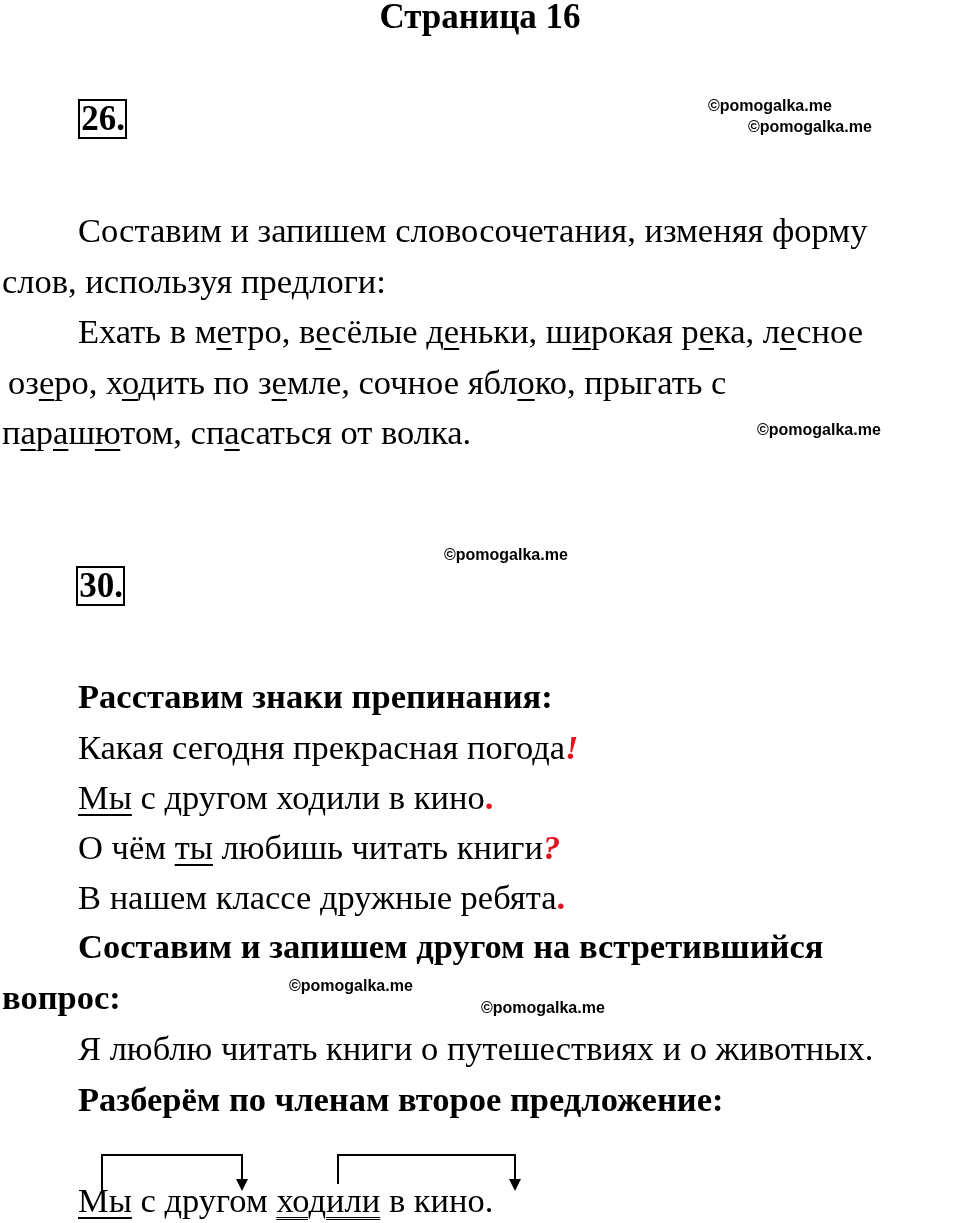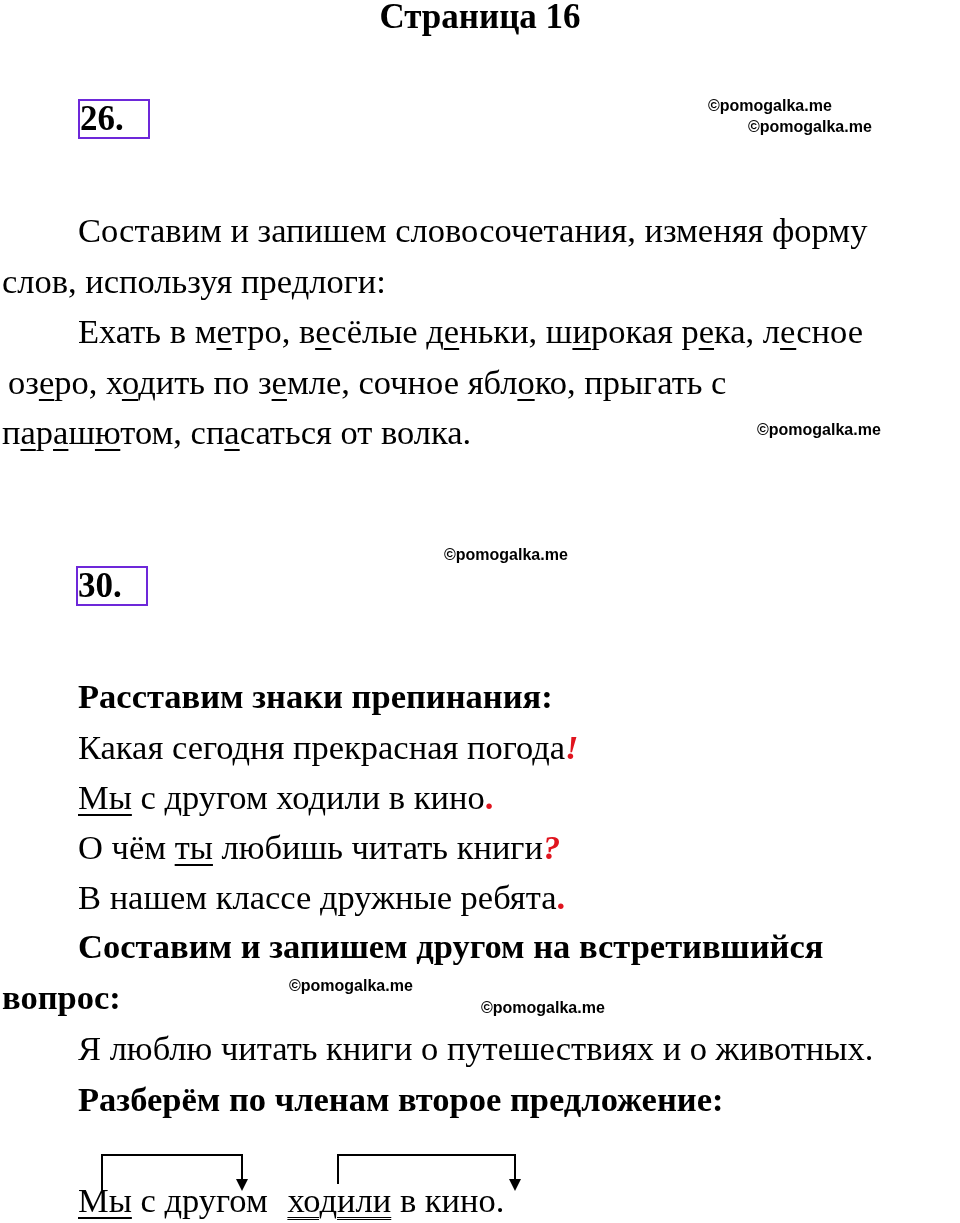--- a/index.html
+++ b/index.html
@@ -7,33 +7,33 @@
       width: 960px; height: 1223px; position: relative; overflow: hidden;
       font-family: "Liberation Serif", "DejaVu Serif", serif;
       color: #000000;
     }
     .abs { position: absolute; white-space: nowrap; }
     .title {
       left: 0; width: 960px; top: -3px; text-align: center;
       font-weight: bold; font-size: 35px; line-height: 40px;
     }
     .task-box {
-      border: 2px solid #6d28d9; box-sizing: border-box;
-      width: 72px; height: 40px;
+      border: 2px solid #000000; box-sizing: border-box;
+      width: 49px; height: 40px;
       font-weight: bold; font-size: 35px; line-height: 36px;
-      text-align: left; letter-spacing: 0px;
+      text-align: right; letter-spacing: 0px;
     }
     .wm {
       font-family: "Liberation Sans", "DejaVu Sans", sans-serif;
       font-weight: bold; font-size: 16px; line-height: 20px;
     }
     .line { font-size: 34.5px; line-height: 40px; }
     .bold { font-weight: bold; }
     .u { text-decoration: underline; text-decoration-thickness: 2px; text-underline-offset: 5px; }
-    .uu { text-decoration: underline double; text-decoration-thickness: 1px; text-underline-offset: 5px; margin-left: 11px; }
+    .uu { text-decoration: underline double; text-decoration-thickness: 1px; text-underline-offset: 5px; }
     .red { color: #e0141e; font-weight: bold; font-style: italic; }
     .reddot { color: #e0141e; font-weight: bold; }
     .arrow { position: absolute; }
   </style>
 </head>
 <body>
 
 <div class="abs title">Страница 16</div>
 
 <div class="abs task-box" style="left:78px; top:99px;">26.</div>

